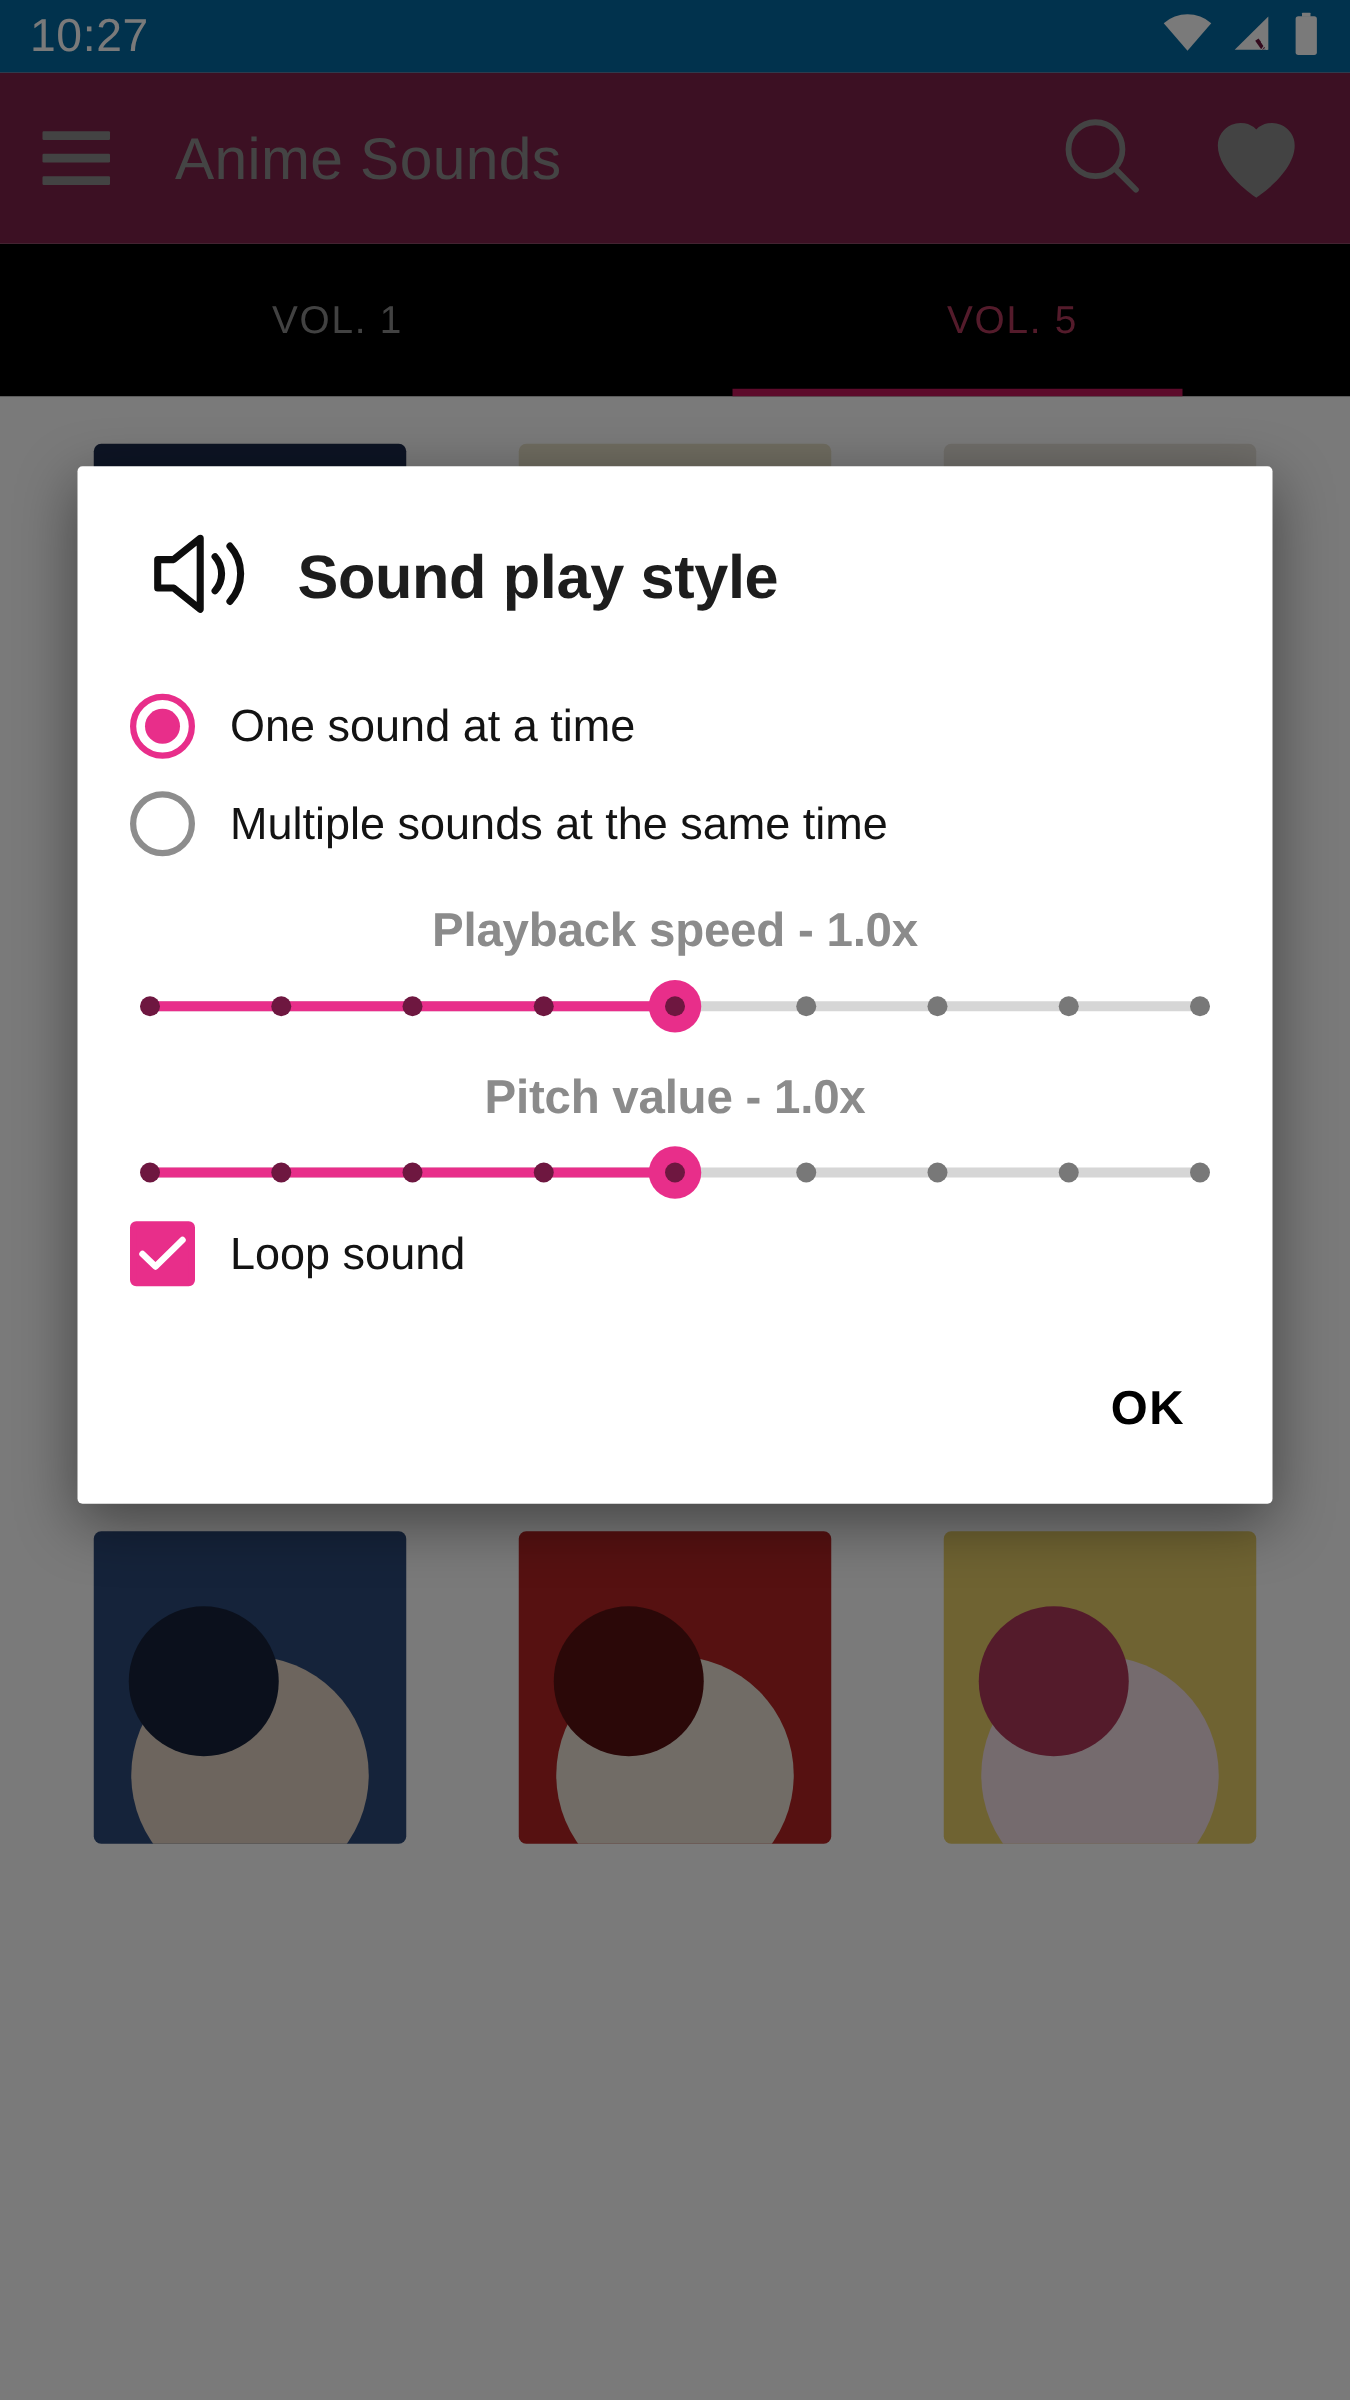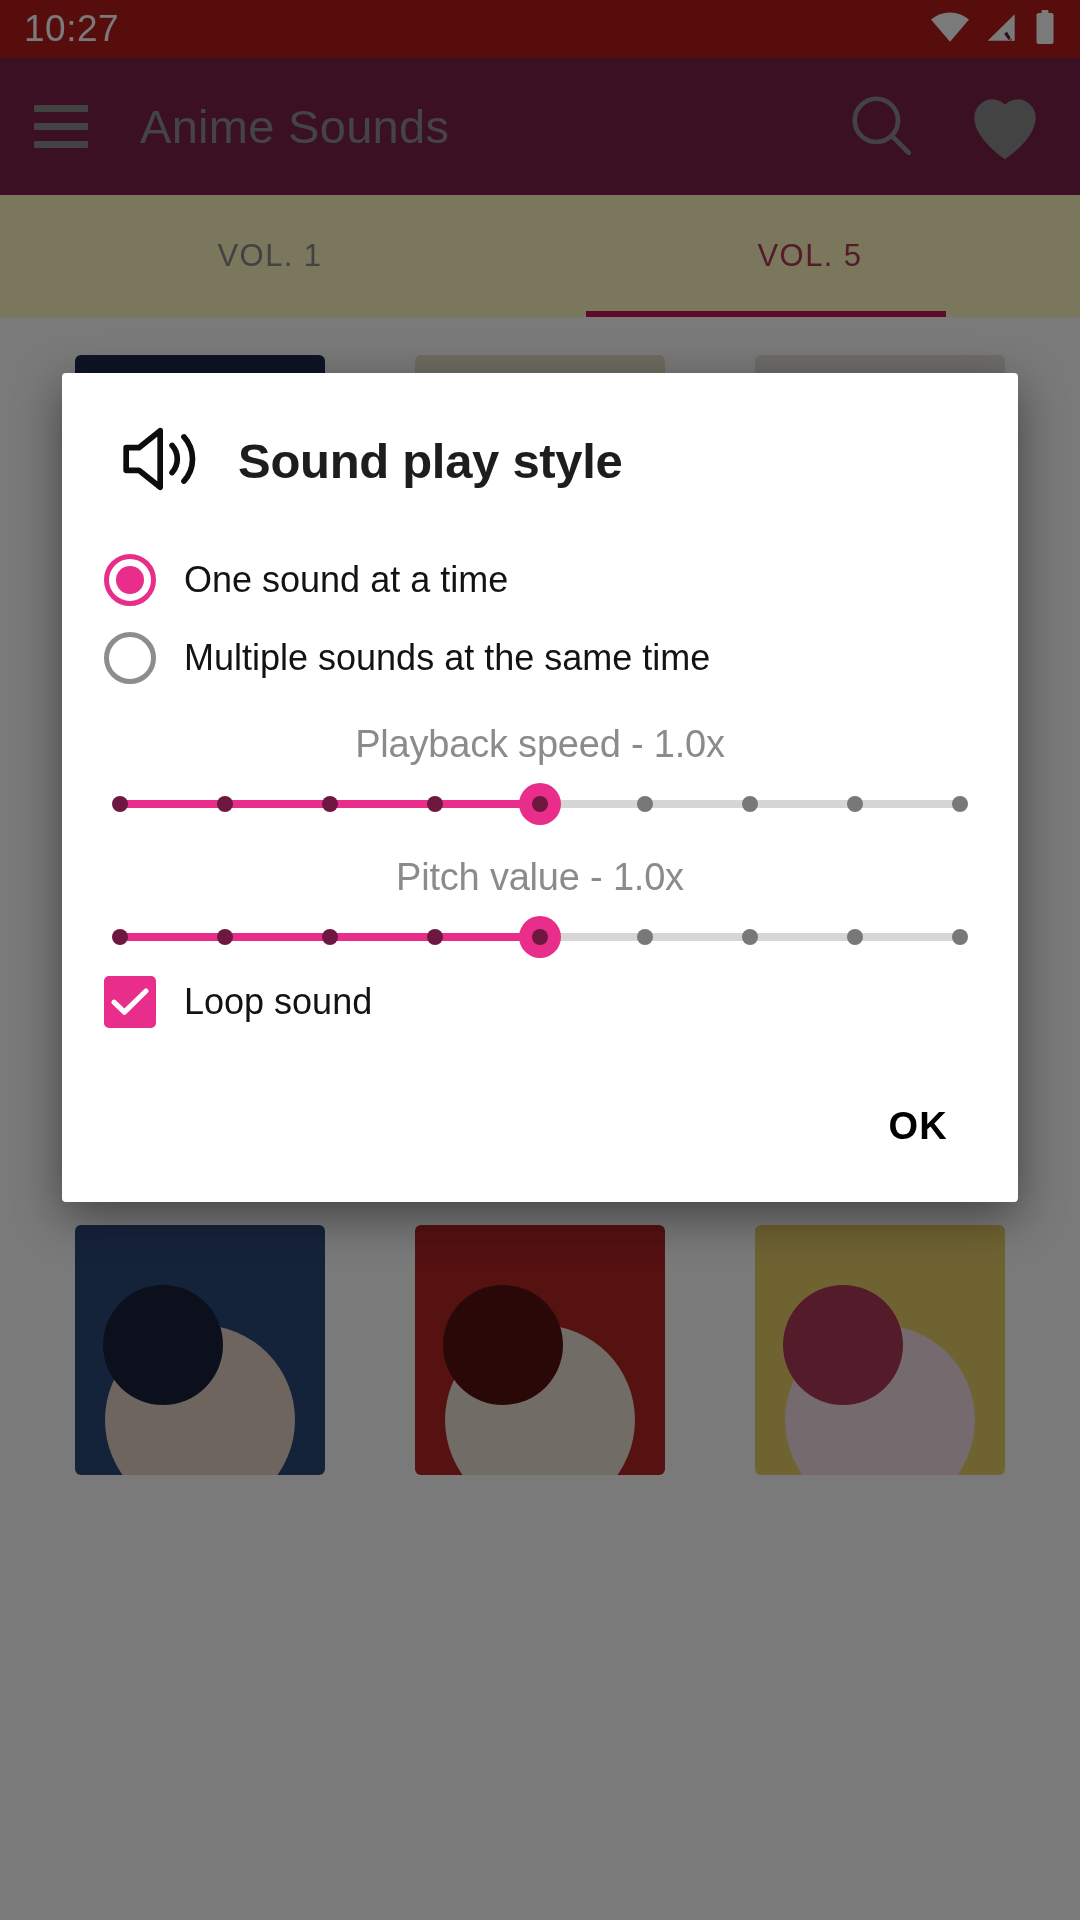--- a/index.html
+++ b/index.html
@@ -8,21 +8,21 @@
     font-family: "Liberation Sans", sans-serif;
     overflow: hidden; background: #000;
   }
   #screen { position: relative; width: 1080px; height: 1920px; overflow: hidden; }
 
   
   #app-bg { position: absolute; inset: 0; background: #ffffff; }
 
   .statusbar {
     position: absolute; top: 0; left: 0; width: 1080px; height: 58px;
-    background: #b91c1c; display: flex; align-items: center;
+    background: #0369a1; display: flex; align-items: center;
     padding: 0 24px; z-index: 5;
   }
   .statusbar .clock {
     color: #ffffff; font-size: 37px; font-weight: 400; letter-spacing: .5px;
   }
   .statusbar .sysicons {
     margin-left: auto; display: flex; align-items: center; gap: 13px;
   }
 
   .appbar {
@@ -31,21 +31,21 @@
   }
   .hamburger { width: 54px; display: flex; flex-direction: column; gap: 11px; }
   .hamburger span { display: block; height: 7px; background: #8d8d8d; border-radius: 1px; }
   .appbar .title {
     margin-left: 52px; font-size: 47px; color: #8f8f8f; font-weight: 400; letter-spacing: .3px;
   }
   .appbar .actions { margin-left: auto; display: flex; align-items: center; gap: 46px; }
 
   .tabbar {
     position: absolute; top: 195px; left: 0; width: 1080px; height: 122px;
-    background: #fef9c3; display: flex; z-index: 4;
+    background: #000000; display: flex; z-index: 4;
   }
   .tab {
     flex: 1; display: flex; align-items: center; justify-content: center;
     font-size: 31px; letter-spacing: 1.4px; color: #8a8a8a; font-weight: 400;
   }
   .tab.active { color: #B03A5B; }
   .tab-indicator {
     position: absolute; bottom: 0; height: 6px; background: #C2185B;
     width: 360px; left: 586px;
   }
@@ -90,21 +90,21 @@
     width: 52px; height: 52px; border-radius: 50%;
     border: 5px solid #8d8d8d; flex: 0 0 auto;
     display: flex; align-items: center; justify-content: center;
   }
   .radio.checked { border-color: #E82E8A; }
   .radio.checked::after {
     content: ""; width: 28px; height: 28px; border-radius: 50%; background: #E82E8A;
   }
 
   .slider-label {
-    text-align: center; font-size: 38px; font-weight: 400; color: #8b8b8b;
+    text-align: center; font-size: 38px; font-weight: 700; color: #8b8b8b;
     margin-top: 26px; letter-spacing: -.2px;
   }
   .slider {
     position: relative; height: 56px; margin: 8px 16px 0 16px;
   }
   .s-track {
     position: absolute; top: 26px; left: 0; right: 0; height: 8px;
     background: #d6d6d6; border-radius: 4px;
   }
   .s-fill {

